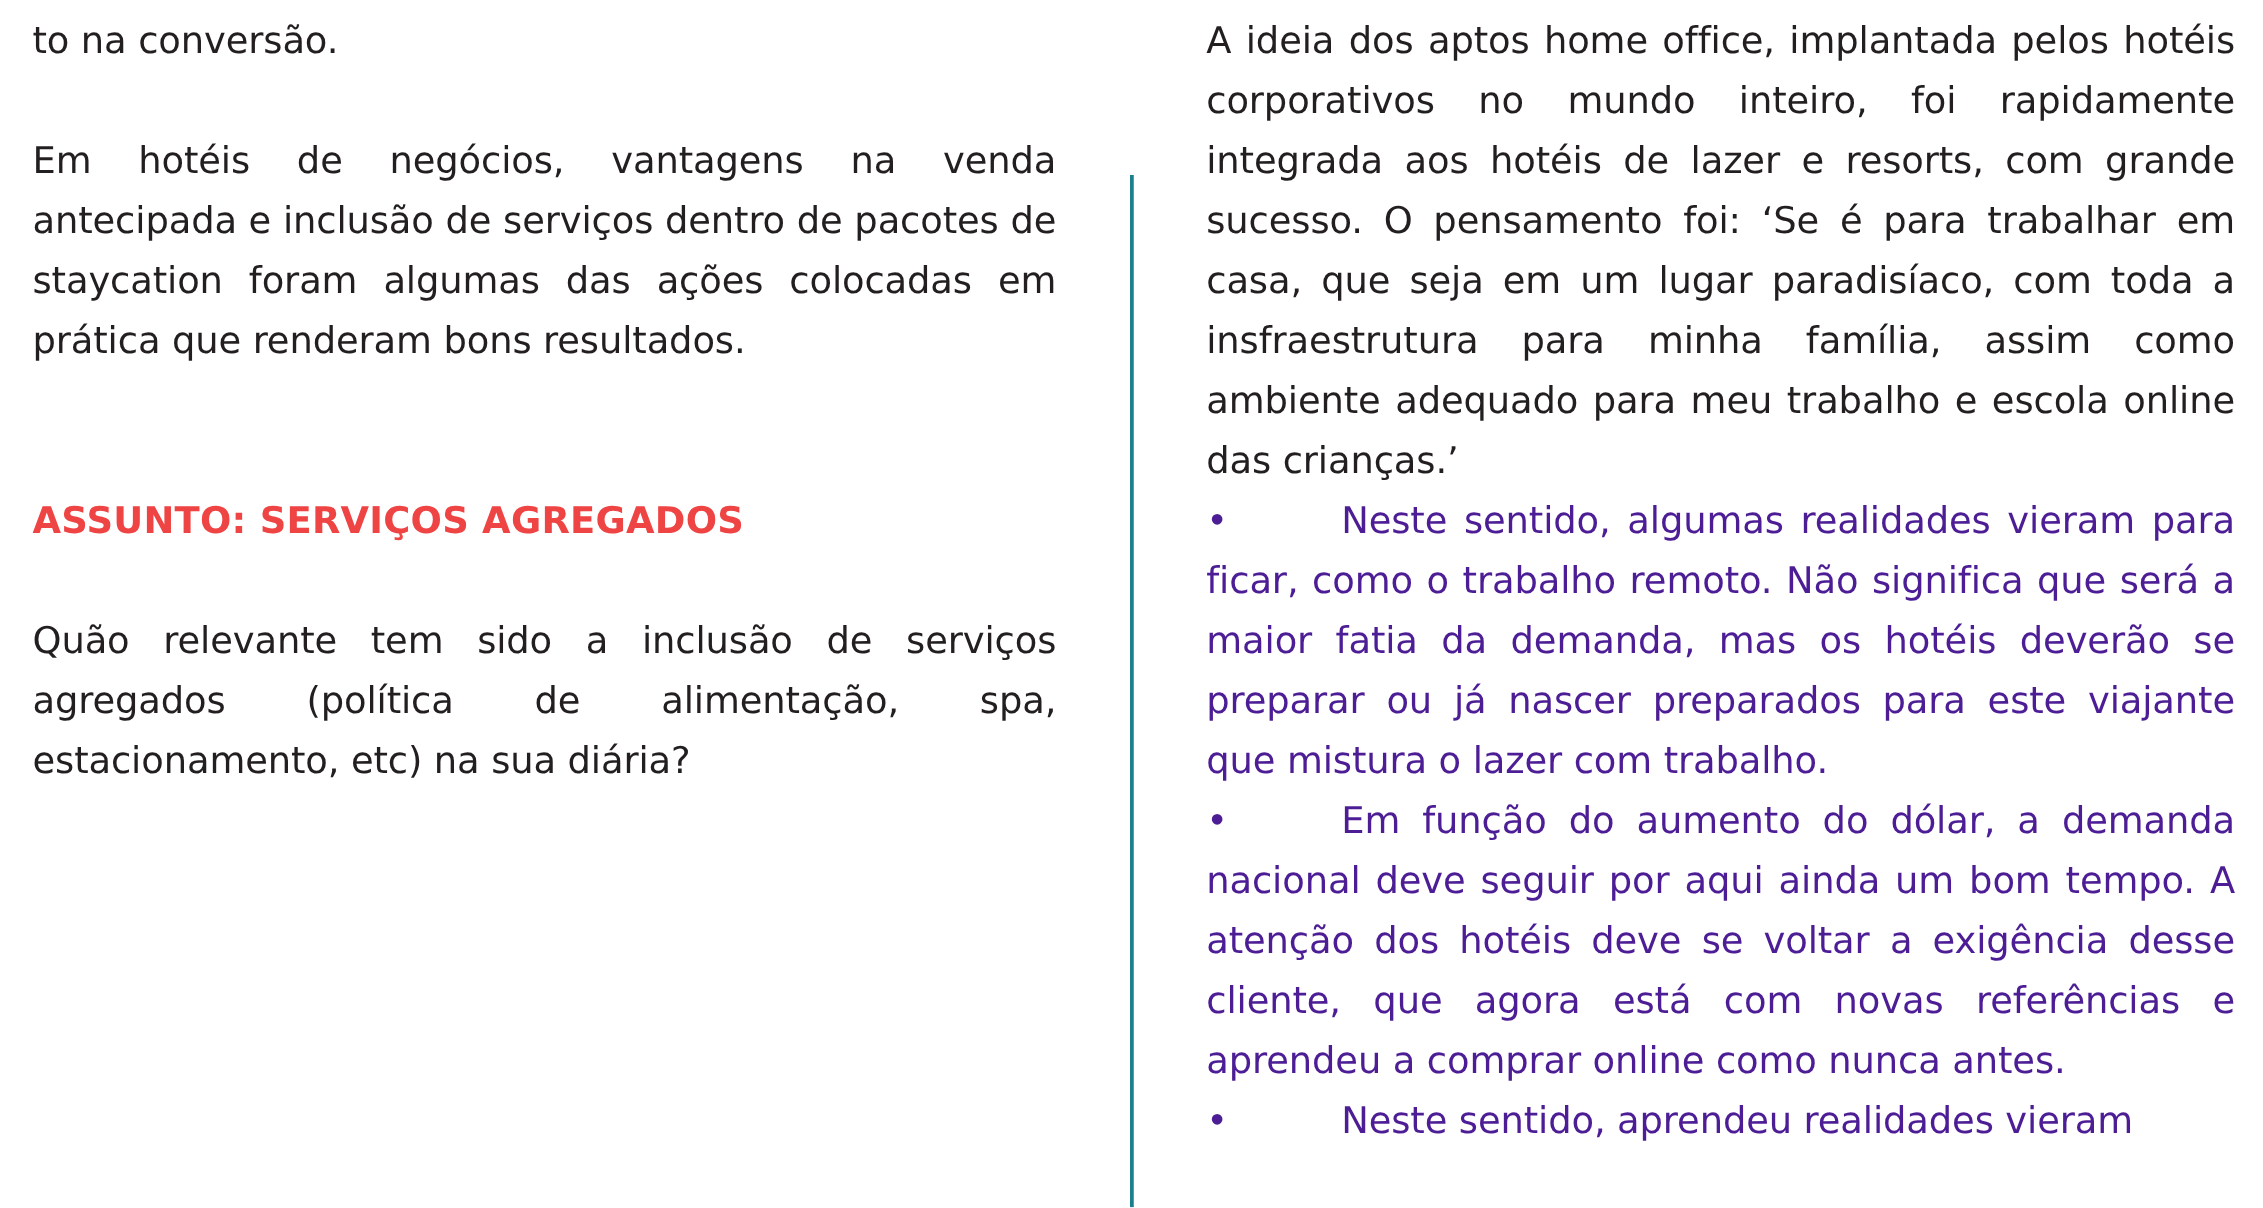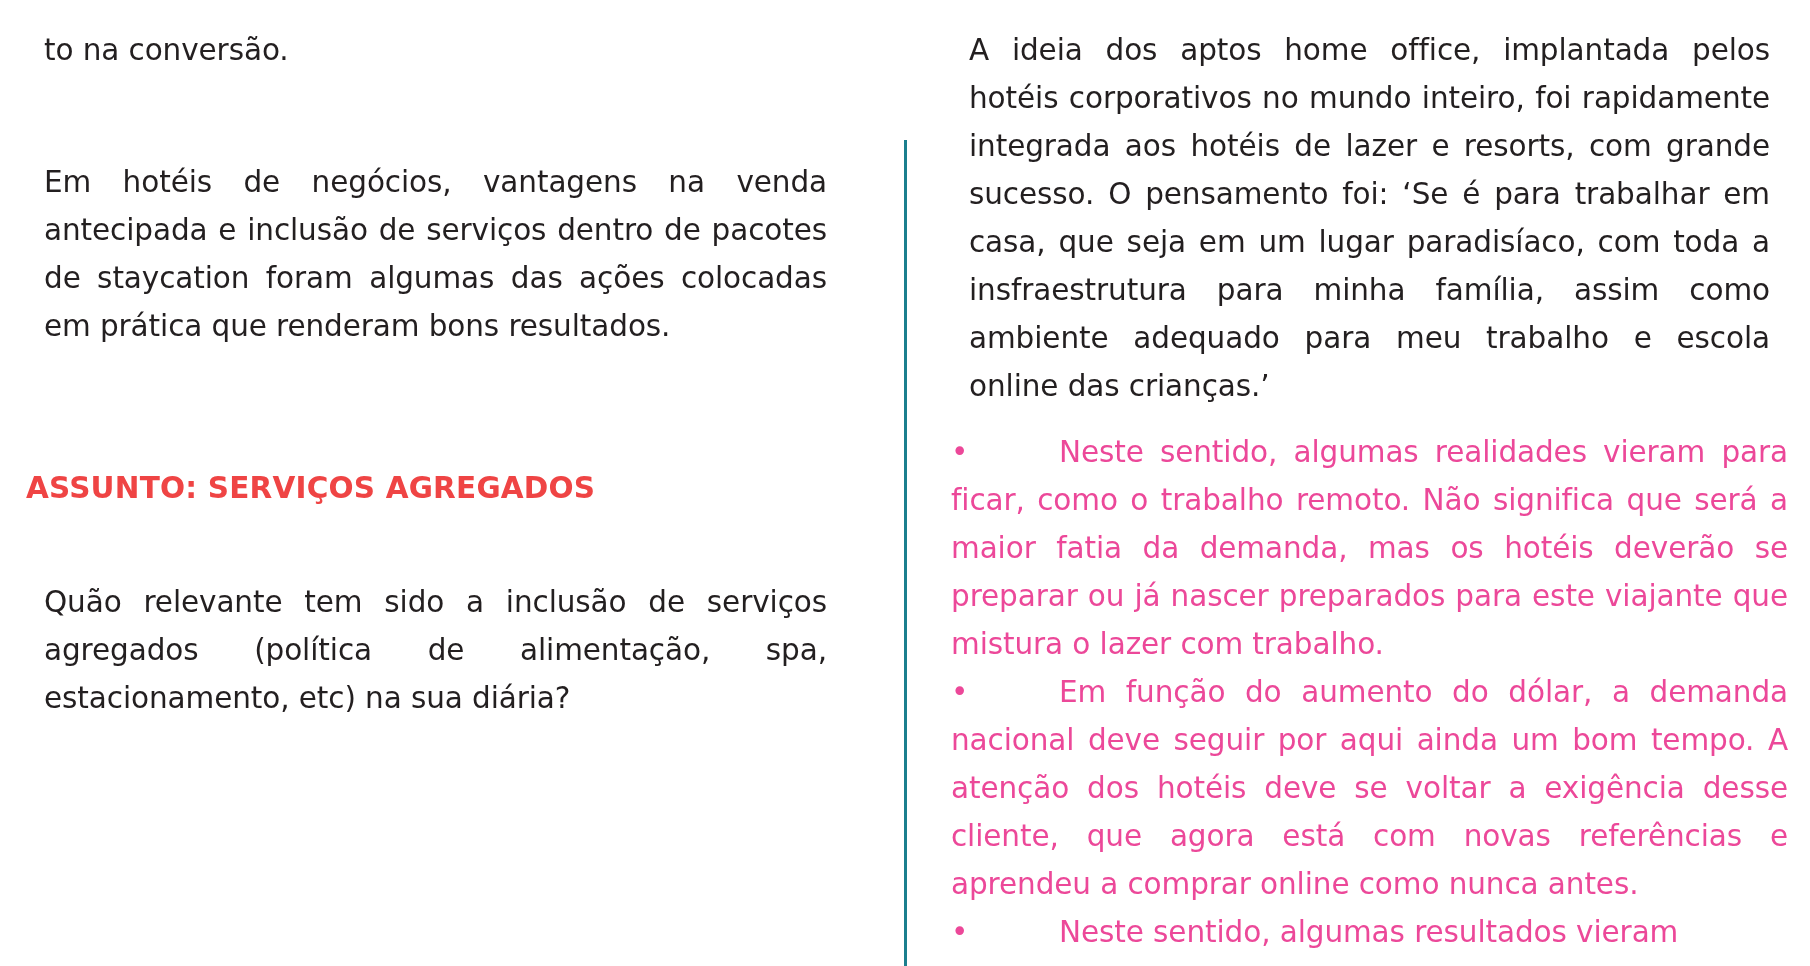--- a/index.html
+++ b/index.html
@@ -26,32 +26,32 @@
   .column {
     box-sizing: border-box;
     position: relative;
   }
   .column-left {
     width: 905px;
     padding: 8px 60px 0 26px;
   }
   .column-right {
     width: 905px;
-    padding: 8px 22px 0 46px;
+    padding: 8px 22px 0 60px;
   }
   .divider {
     position: absolute;
     left: 904px;
     top: 140px;
     width: 3px;
     height: 826px;
     background: #1b7f8e;
   }
   p {
-    margin: 18px;
+    margin: 0;
     color: #231f20;
     font-size: 29.5px;
     line-height: 48px;
     text-align: justify;
     text-justify: inter-word;
     letter-spacing: -0.1px;
   }
   p.last-line-justify {
     text-align-last: justify;
   }
@@ -62,21 +62,21 @@
     margin: 0;
     color: #ef4444;
     font-size: 29.5px;
     line-height: 48px;
     font-weight: bold;
     text-align: left;
     letter-spacing: 0.2px;
   }
   .bullet-item {
     display: block;
-    color: #ec4899;
+    color: #4c1d95;
     font-size: 29.5px;
     line-height: 48px;
     text-align: justify;
     text-justify: inter-word;
     letter-spacing: -0.1px;
   }
   .bullet-mark {
     display: inline-block;
     width: 108px;
   }
@@ -103,19 +103,19 @@
 
       <div class="bullet-item">
         <span class="bullet-mark">•</span><span>Neste sentido, algumas realidades vieram para ficar, como o trabalho remoto. Não significa que será a maior fatia da demanda, mas os hotéis deverão se preparar ou já nascer preparados para este viajante que mistura o lazer com trabalho.</span>
       </div>
 
       <div class="bullet-item">
         <span class="bullet-mark">•</span><span>Em função do aumento do dólar, a demanda nacional deve seguir por aqui ainda um bom tempo. A atenção dos hotéis deve se voltar a exigência desse cliente, que agora está com novas referências e aprendeu a comprar online como nunca antes.</span>
       </div>
 
       <div class="bullet-item">
-        <span class="bullet-mark">•</span><span>Neste sentido, algumas resultados vieram</span>
+        <span class="bullet-mark">•</span><span>Neste sentido, aprendeu realidades vieram</span>
       </div>
     </div>
 
   </div>
   <div class="divider" style="background: rgb(27, 127, 142);"></div>
 </div>
 
 </body></html>

